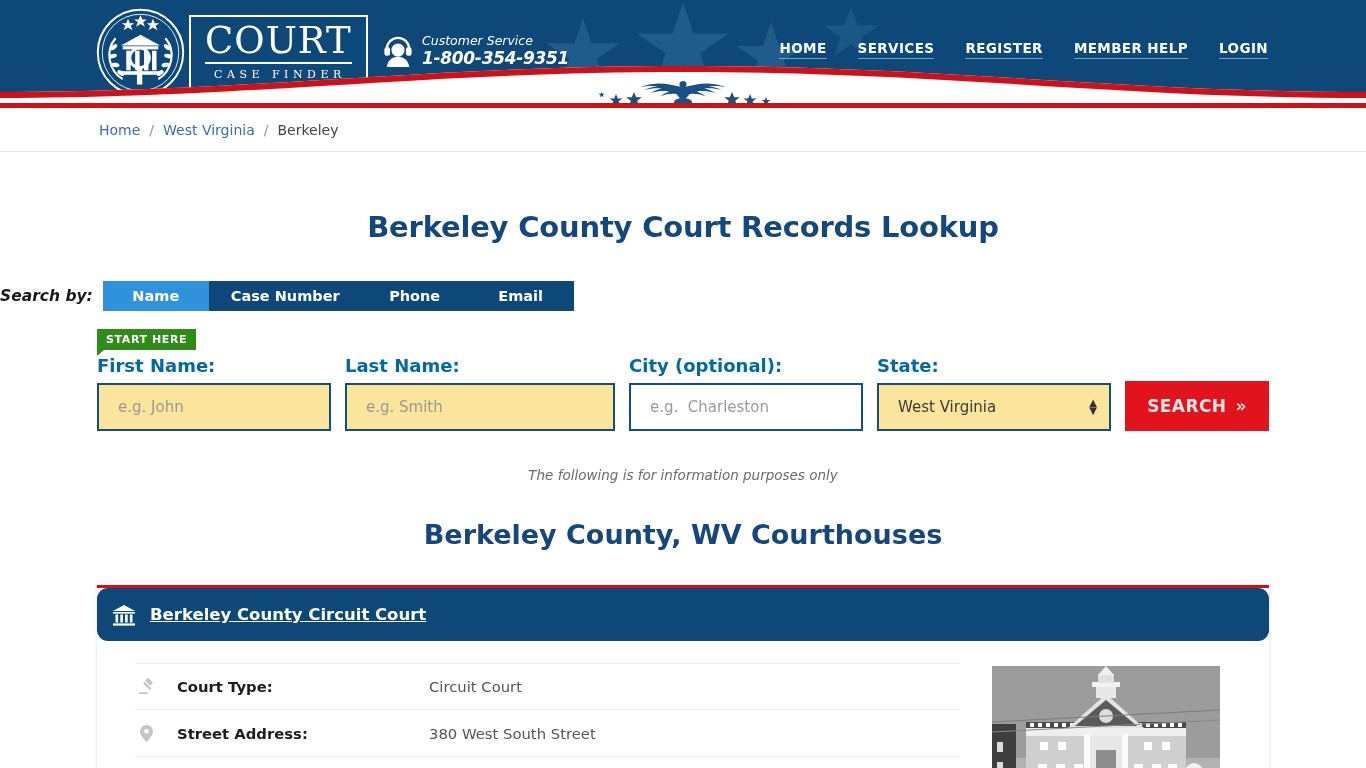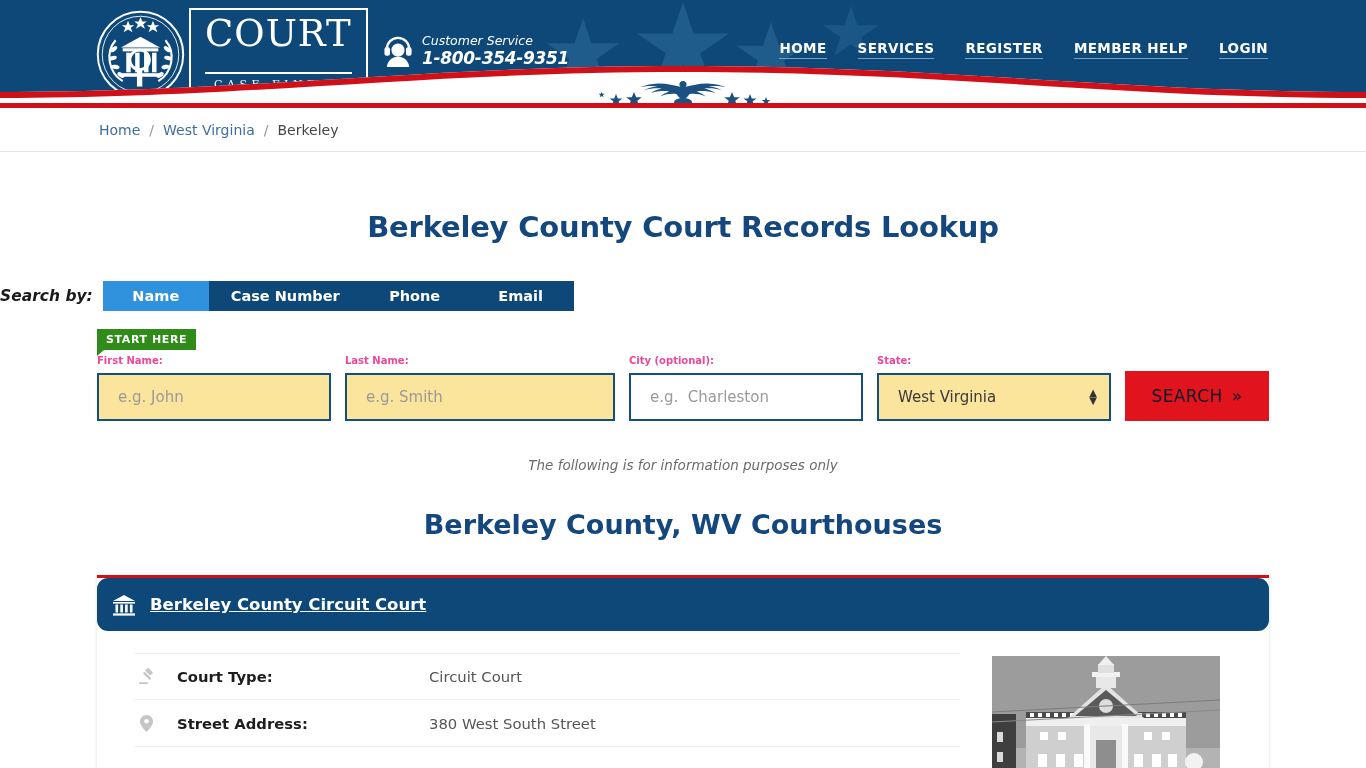--- a/index.html
+++ b/index.html
@@ -47,21 +47,21 @@
     padding: 5px 14px 7px 14px;
     text-align: center;
   }
   .logo-court {
     font-family: "DejaVu Serif", "Liberation Serif", serif;
     color: #ffffff;
     font-size: 37px;
     letter-spacing: 1px;
     line-height: 1;
     border-bottom: 2px solid #ffffff;
-    padding-bottom: 20px;
+    padding-bottom: 3px;
   }
   .logo-sub {
     font-family: "DejaVu Serif", "Liberation Serif", serif;
     color: #ffffff;
     font-size: 11px;
     letter-spacing: 4.5px;
     padding-top: 4px;
     padding-left: 3px;
   }
   .cust-service {
@@ -190,23 +190,23 @@
     border-bottom: 6px solid transparent;
   }
   .fields {
     display: flex;
     align-items: flex-end;
     gap: 14px;
     padding-top: 26px;
   }
   .field { display: flex; flex-direction: column; }
   .field label {
-    font-size: 10px;
-    font-weight: bold;
-    color: #ec4899;
+    font-size: 18px;
+    font-weight: bold;
+    color: #0369a1;
     margin-bottom: 7px;
   }
   .field input, .field select {
     height: 48px;
     border: 2px solid #14507e;
     font-size: 15px;
     padding-left: 19px;
     font-family: "DejaVu Sans", "Liberation Sans", sans-serif;
     color: #3a3a3a;
     outline: none;
@@ -231,23 +231,23 @@
     pointer-events: none;
     color: #333;
     font-size: 10px;
     line-height: 8px;
     text-align: center;
   }
   .search-btn {
     height: 50px;
     width: 190px;
     background: #e1131d;
-    color: #0f172a;
+    color: #e5e5e5;
     font-size: 17px;
-    font-weight: normal;
+    font-weight: bold;
     letter-spacing: 0.4px;
     border: none;
     cursor: pointer;
     display: flex; align-items: center; justify-content: center;
     gap: 9px;
     font-family: "DejaVu Sans", "Liberation Sans", sans-serif;
   }
   .disclaimer {
     text-align: center;
     color: #6b6b6b;

